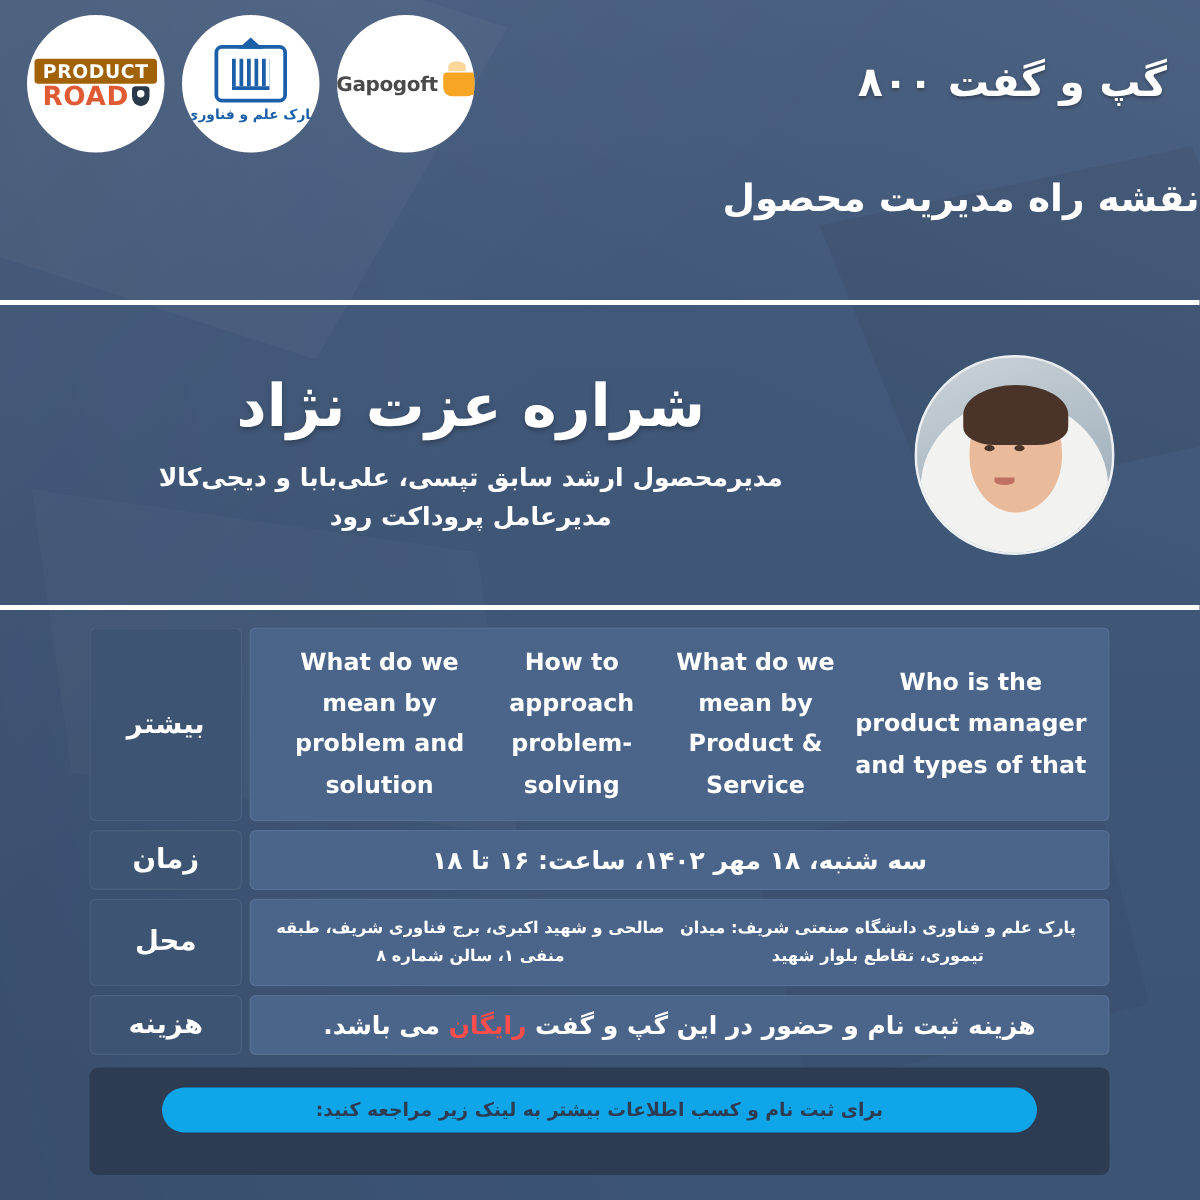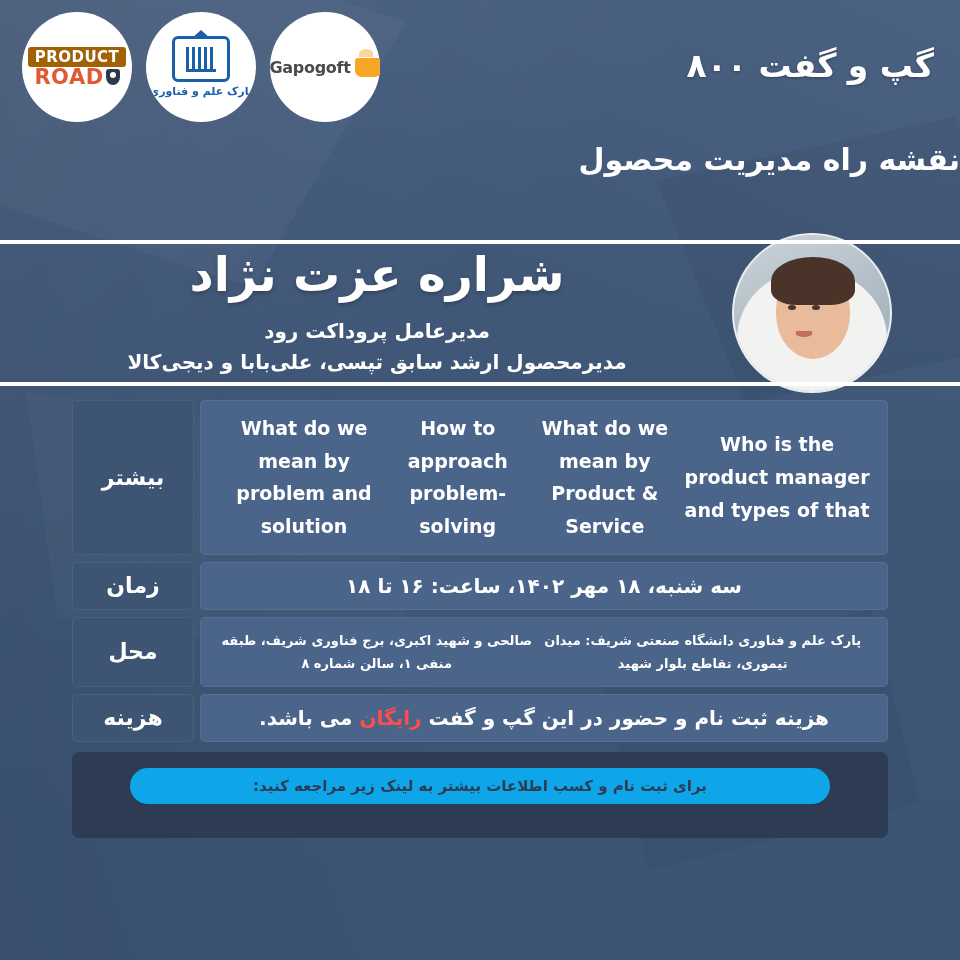--- a/index.html
+++ b/index.html
@@ -121,21 +121,21 @@
     text-align: right; color: #ffffff;
   }
   .title-main { font-size: 30px; font-weight: bold; line-height: 1.35; }
   .title-sub { font-size: 25px; font-weight: bold; line-height: 1.5; }
 
   .rule { height: 4px; background: #ffffff; width: 100%; position: relative; z-index: 3; }
 
   
   .speaker {
     position: relative;
-    height: 138px;
+    height: 240px;
     z-index: 2;
     display: flex; align-items: center;
     padding: 0 40px 0 0;
     justify-content: flex-end;
   }
   .speaker-photo {
     width: 160px; height: 160px; border-radius: 50%;
     margin-right: 28px; margin-left: 18px;
     background:
       radial-gradient(circle at 50% 120%, #d9e3ea 0 42%, rgba(217,227,234,0) 43%),
@@ -257,22 +257,22 @@
       <div class="ph-scarf"></div>
       <div class="ph-face"></div>
       <div class="ph-hair"></div>
       <div class="ph-eye l"></div>
       <div class="ph-eye r"></div>
       <div class="ph-mouth"></div>
     </div>
     <div class="speaker-text">
       <div class="speaker-name">شراره عزت نژاد</div>
       <div class="speaker-role">
+        <div>مدیرمحصول ارشد سابق تپسی، علی‌بابا و دیجی‌کالا</div>
         <div>مدیرعامل پروداکت رود</div>
-        <div>مدیرمحصول ارشد سابق تپسی، علی‌بابا و دیجی‌کالا</div>
       </div>
     </div>
   </div>
 
   <div class="rule"></div>
 
   <div class="table-area">
 
     <div class="trow">
       <div class="tvalue topics">

